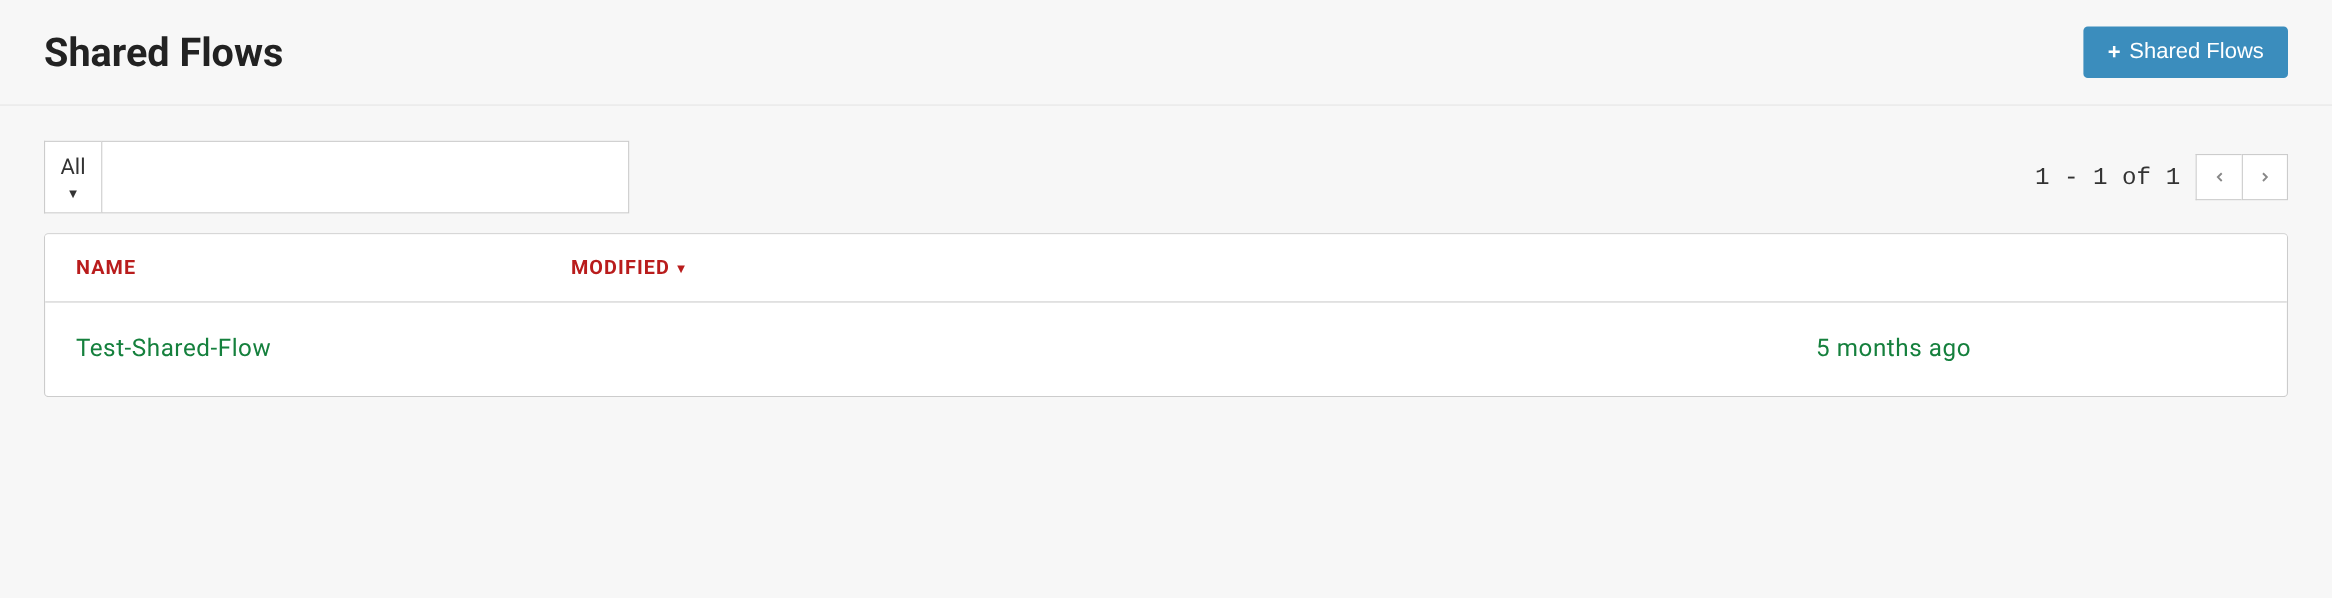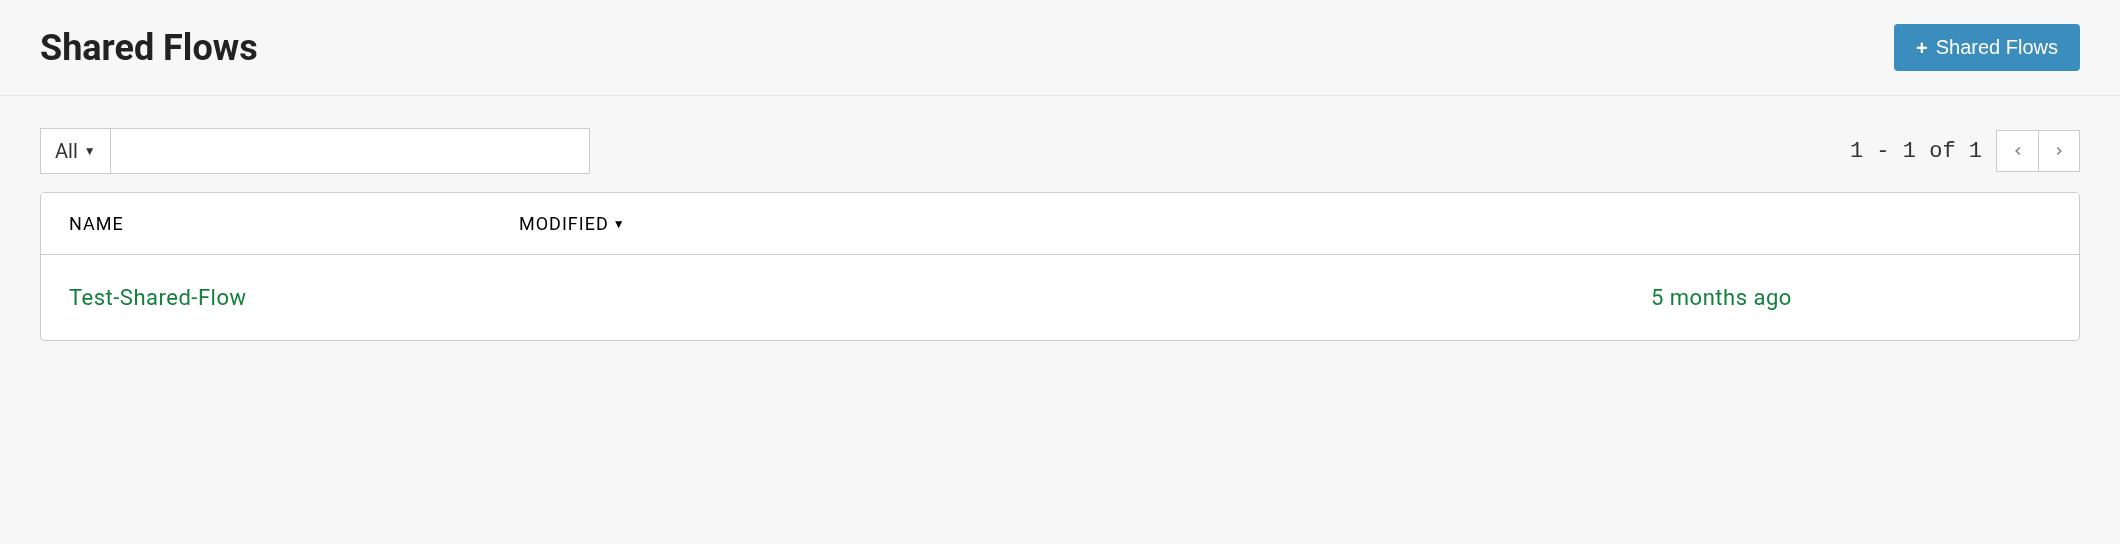--- a/index.html
+++ b/index.html
@@ -56,20 +56,21 @@
       border: 1px solid #ccc;
       background: #fff;
       padding: 10px 14px;
       font-size: 20px;
       color: #333;
       display: flex;
       align-items: center;
       gap: 6px;
       cursor: pointer;
       border-right: none;
+      flex-direction: column;
     }
     .filter-dropdown .caret {
       font-size: 12px;
     }
     .search-input {
       border: 1px solid #ccc;
       background: #fff;
       padding: 10px 14px;
       font-size: 20px;
       width: 480px;
@@ -114,23 +115,23 @@
       overflow: hidden;
     }
     .table-header {
       display: flex;
       border-bottom: 1px solid #ccc;
       padding: 20px 28px;
       background: #fff;
     }
     .col-header {
       font-size: 18px;
-      font-weight: 400;
+      font-weight: 700;
       letter-spacing: 1px;
-      color: #000000;
+      color: #b91c1c;
       text-transform: uppercase;
       display: flex;
       align-items: center;
       gap: 4px;
     }
     .col-name {
       flex: 0 0 450px;
     }
     .col-env {
       flex: 1;

